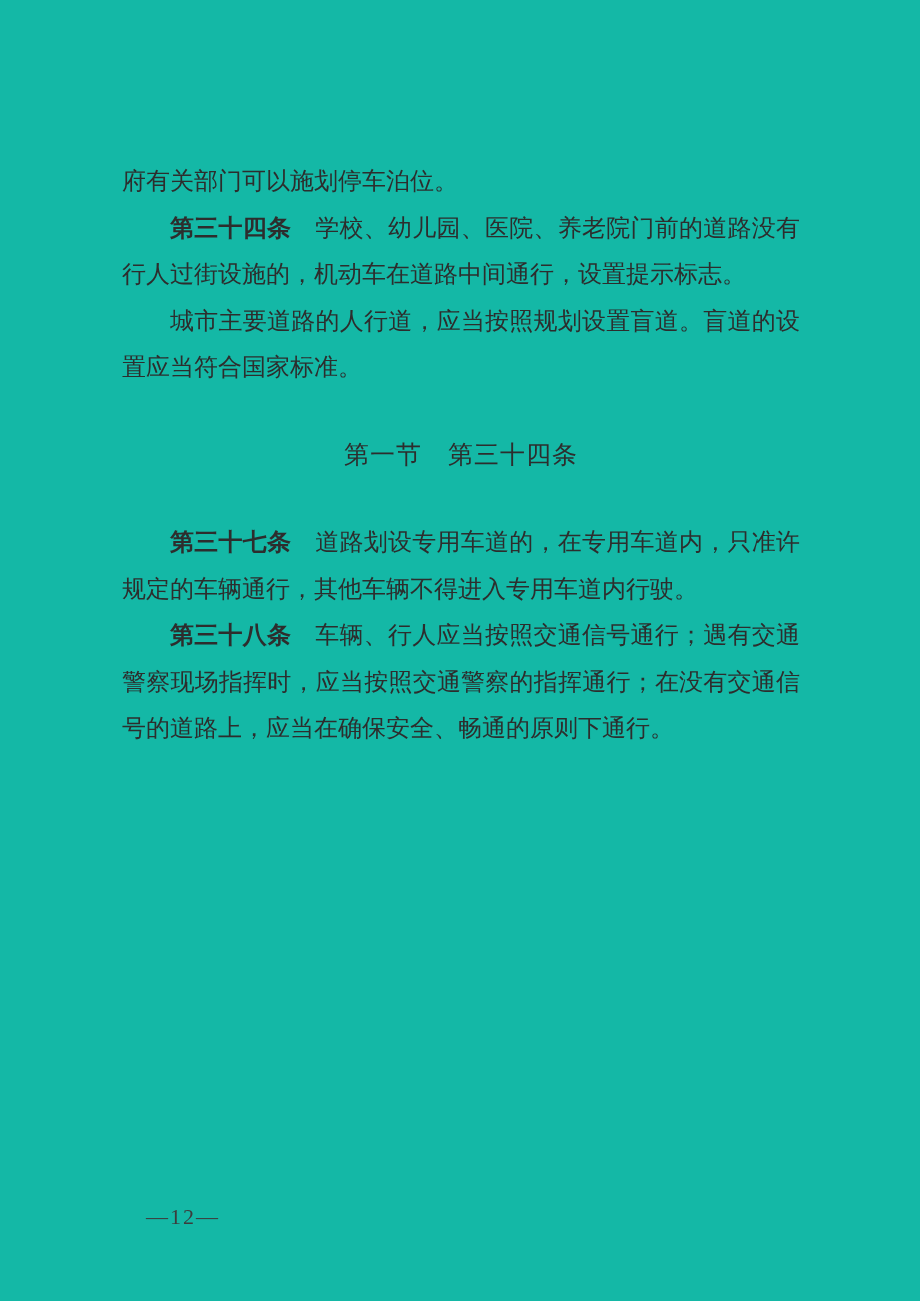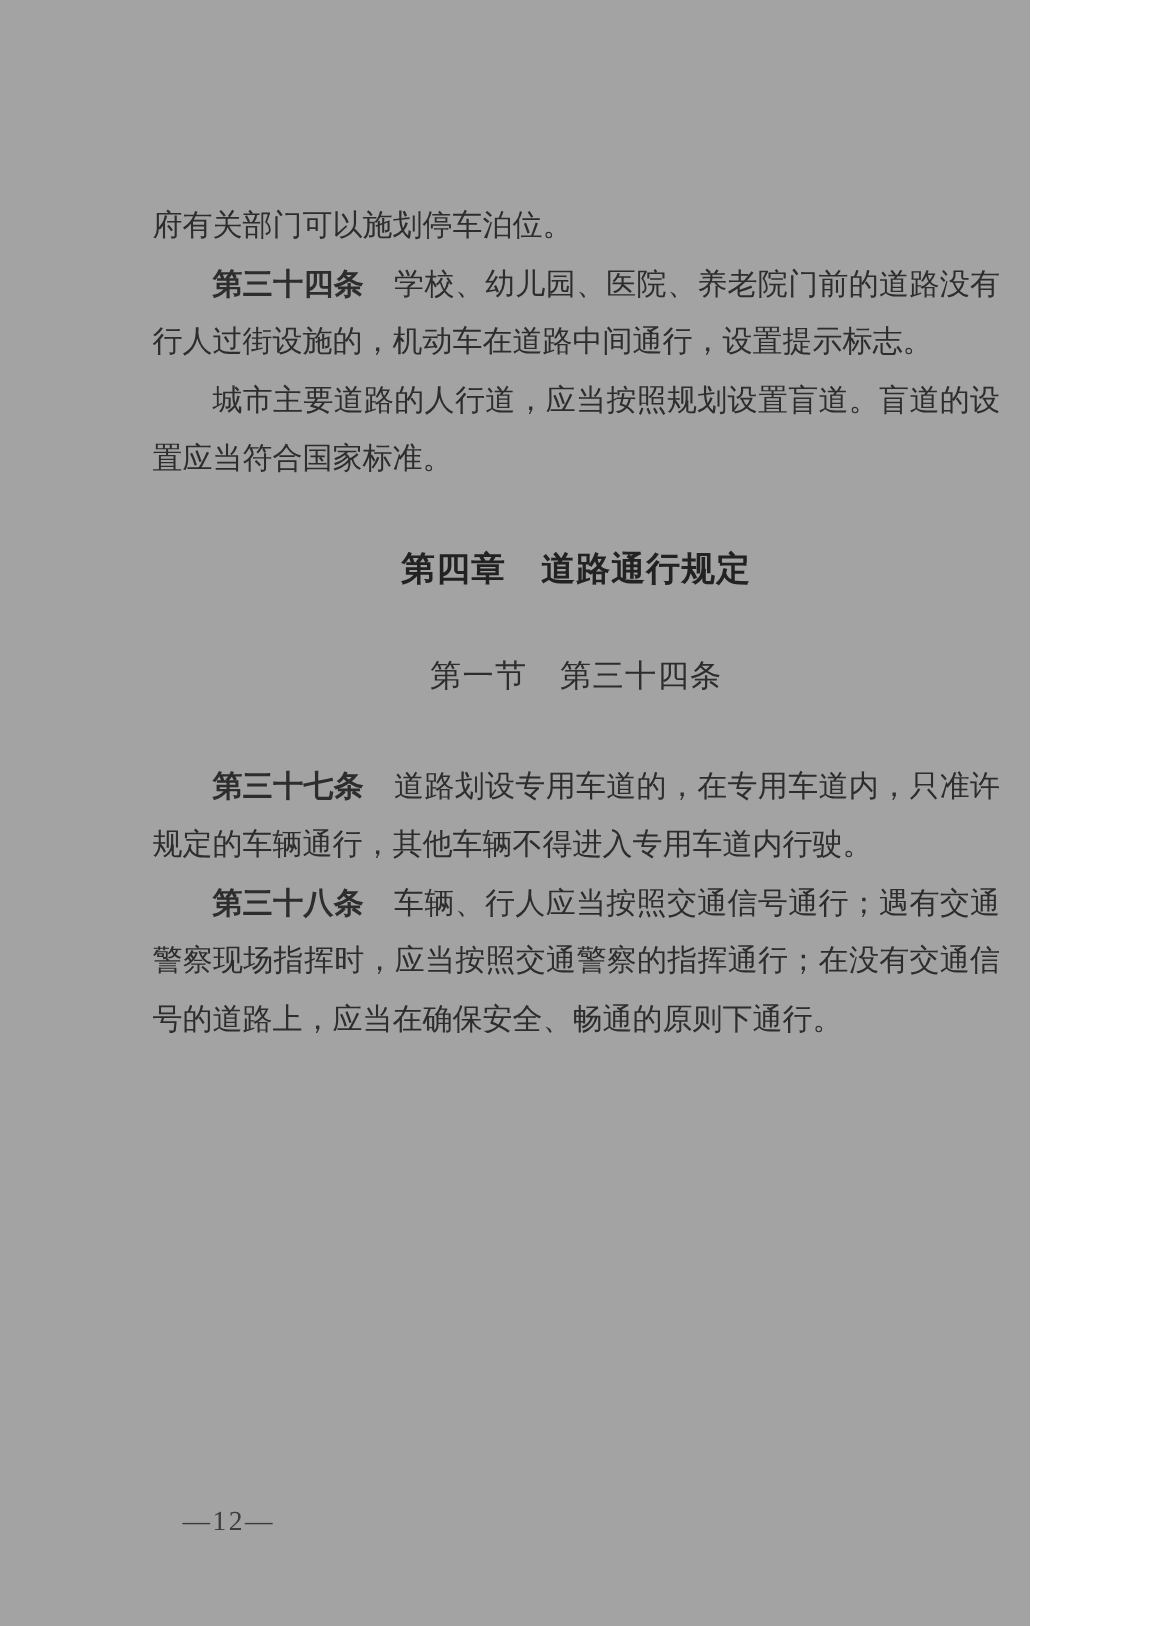--- a/index.html
+++ b/index.html
@@ -2,23 +2,23 @@
 <html lang="zh"><head>
 <meta charset="utf-8">
 <style>
   html, body {
     margin: 0;
     padding: 0;
     background: #ffffff;
   }
   .page {
     position: relative;
-    width: 824px;
+    width: 920px;
     height: 1301px;
-    background: #a3a3a3;
+    background: #14b8a6;
     color: #2d2d2d;
     overflow: hidden;
   }
   .text-block {
     position: absolute;
     left: 122px;
     top: 158px;
     width: 678px;
     font-family: "Liberation Serif", "DejaVu Serif", serif;
     font-size: 24px;
@@ -70,19 +70,18 @@
   }
 </style>
 </head>
 <body>
 
 <div class="page">
   <main class="text-block">
       <p class="para"><span class="ptext">府有关部门可以施划停车泊位。</span></p>
       <p class="para indent"><span class="lead">第三十四条</span><span class="ptext">学校、幼儿园、医院、养老院门前的道路没有行人过街设施的，机动车在道路中间通行，设置提示标志。</span></p>
       <p class="para indent"><span class="ptext">城市主要道路的人行道，应当按照规划设置盲道。盲道的设置应当符合国家标准。</span></p>
-      <h2 class="chapter-heading">第四章　道路通行规定</h2>
       <h3 class="section-heading">第一节　第三十四条</h3>
       <p class="para indent"><span class="lead">第三十七条</span><span class="ptext">道路划设专用车道的，在专用车道内，只准许规定的车辆通行，其他车辆不得进入专用车道内行驶。</span></p>
       <p class="para indent"><span class="lead">第三十八条</span><span class="ptext">车辆、行人应当按照交通信号通行；遇有交通警察现场指挥时，应当按照交通警察的指挥通行；在没有交通信号的道路上，应当在确保安全、畅通的原则下通行。</span></p>
     </main>
   <div class="page-number">—12—</div>
 </div>
 
 </body></html>

